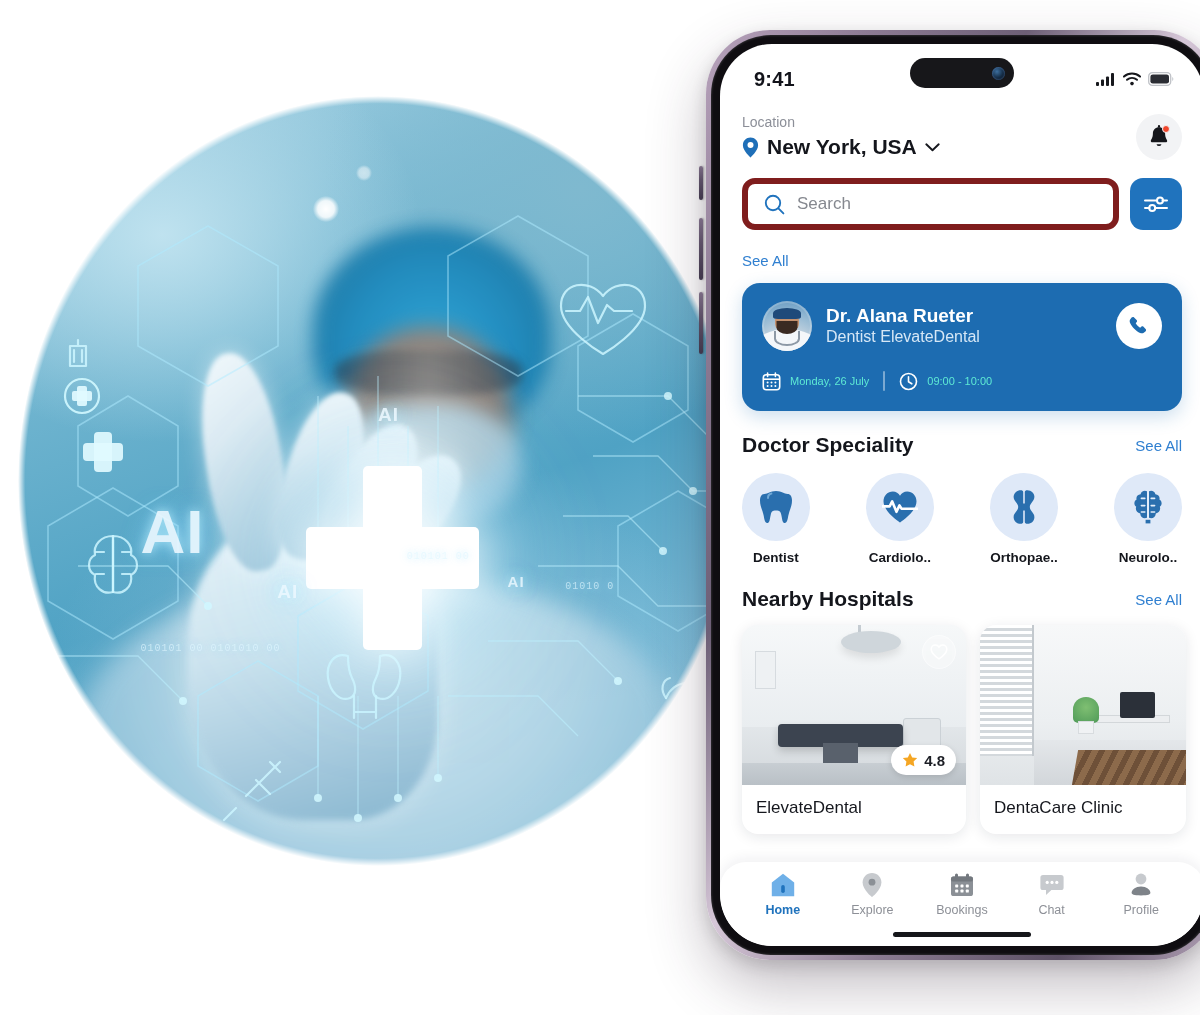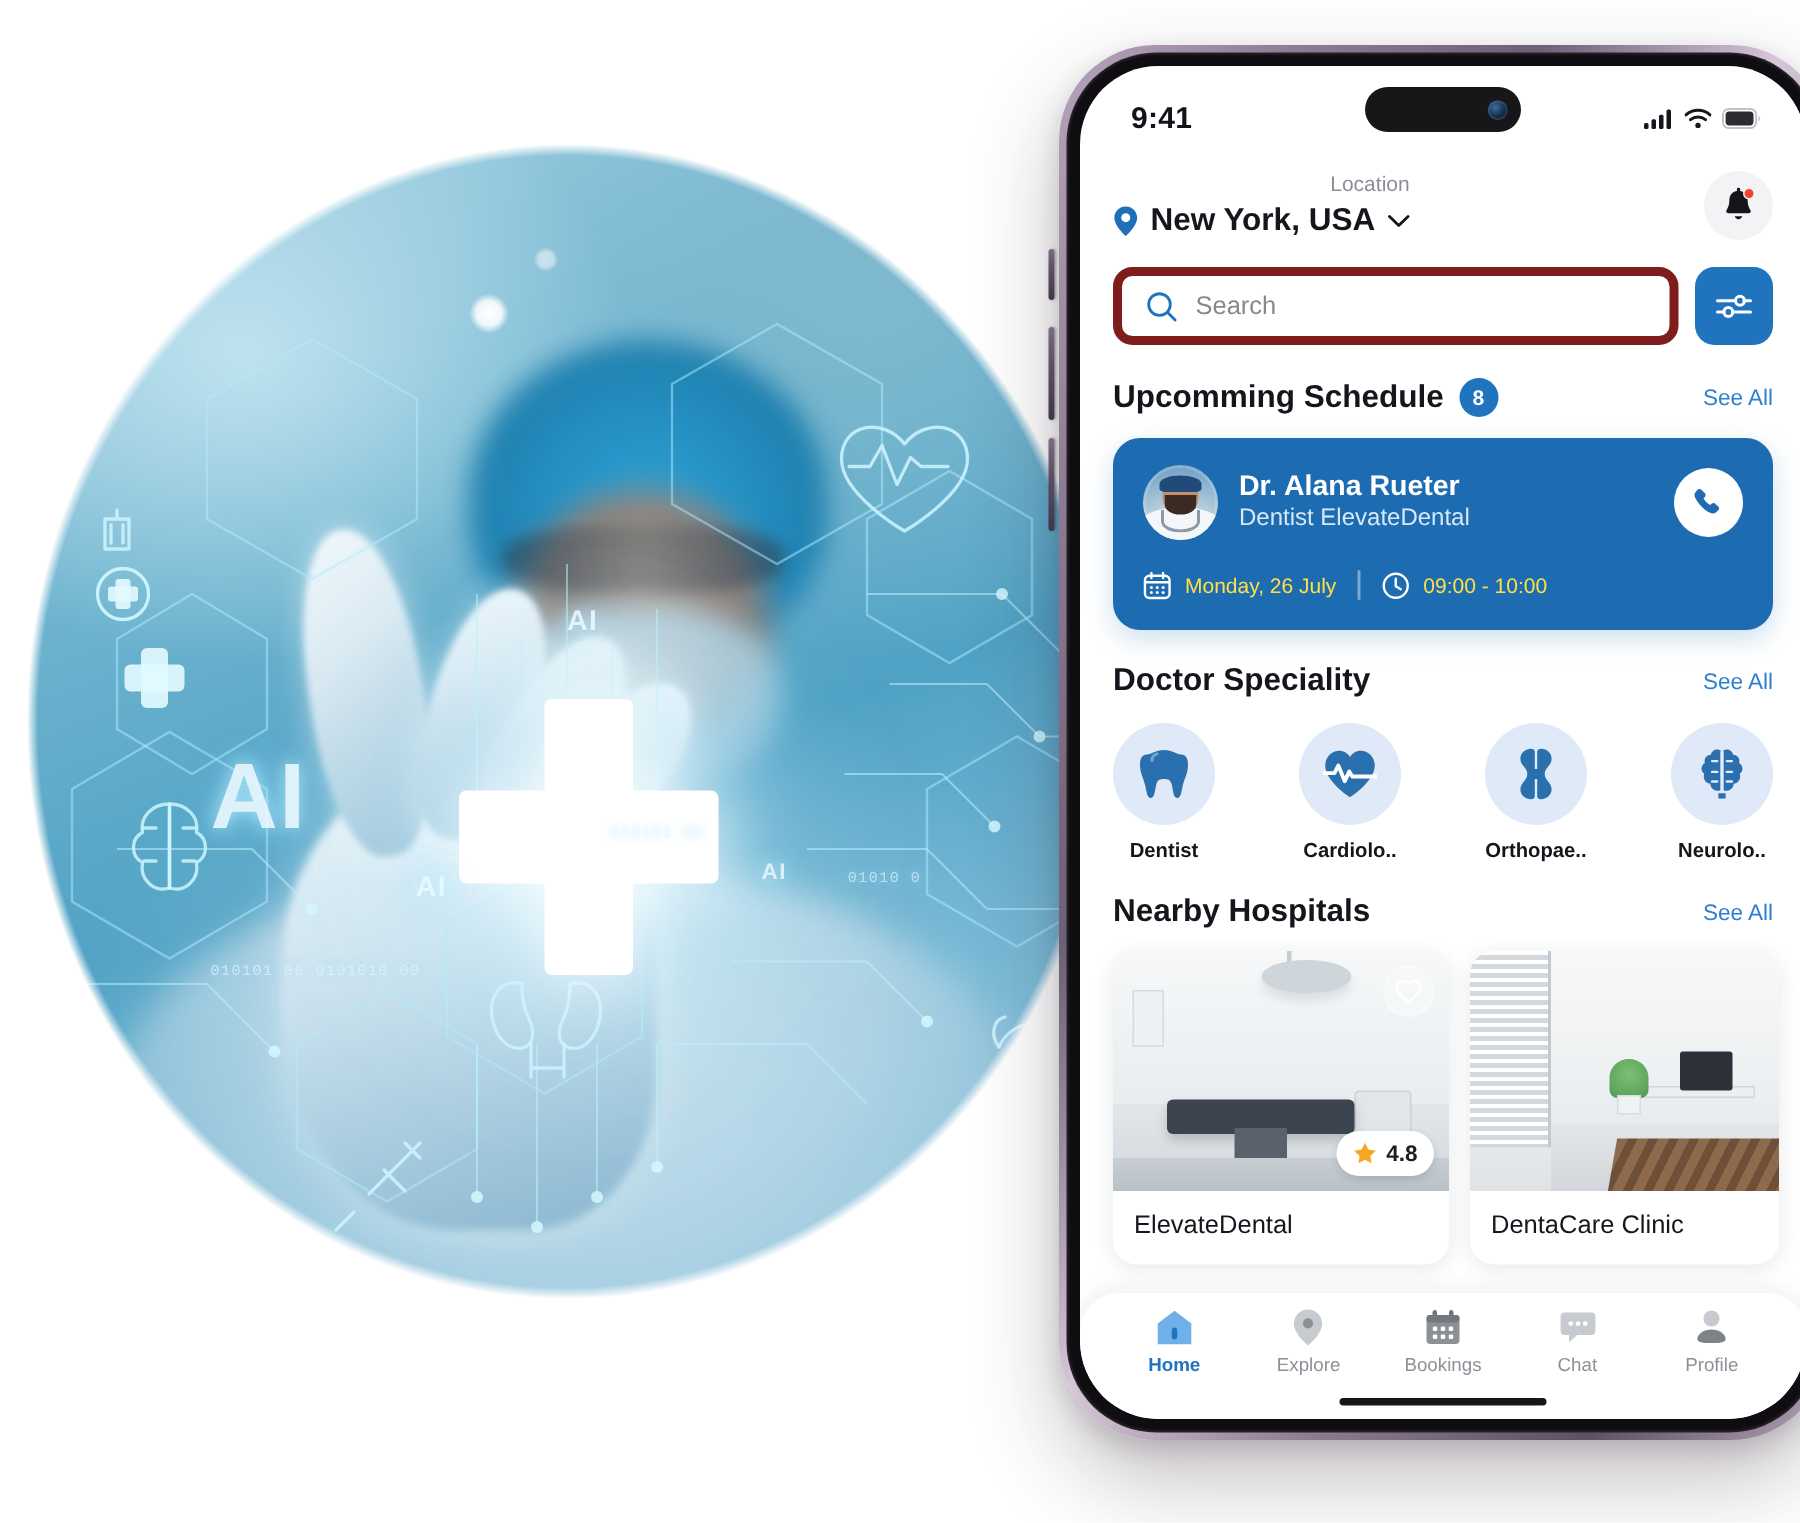--- a/index.html
+++ b/index.html
@@ -151,21 +151,21 @@
     display:flex; align-items:center; justify-content:flex-end; padding-right:9px;
   }
   .lens{
     width:13px; height:13px; border-radius:50%;
     background: radial-gradient(circle at 38% 35%, #3d6f9e 0%, #18324d 48%, #08121f 78%);
     box-shadow: inset 0 0 2px rgba(120,180,255,.7);
   }
 
   
   .content{ padding:0 22px; }
-  .loc-row{ display:flex; align-items:flex-start; justify-content:space-between; margin-top:14px;text-align:right; }
+  .loc-row{ display:flex; align-items:flex-start; justify-content:space-between; margin-top:14px; }
   .loc-label{ font-size:14px; color:#8c8f98; margin-bottom:5px; }
   .loc-city{ display:flex; align-items:center; gap:8px; font-size:21px; font-weight:700; color:#14161c; }
   .bell-btn{
     width:46px; height:46px; border-radius:50%; background:#f2f3f5;
     display:flex; align-items:center; justify-content:center; position:relative; flex:0 0 auto;
   }
   .bell-dot{
     position:absolute; right:12px; top:11px; width:8px; height:8px;
     border-radius:50%; background:#f0452b; border:1.5px solid #f2f3f5;
   }
@@ -203,21 +203,21 @@
   .av-cap { position:absolute; left:50%; top:13%; transform:translateX(-50%); width:56%; height:22%; background:#1f4a7a; border-radius:50% 50% 18% 18%; }
   .av-beard{ position:absolute; left:50%; top:40%; transform:translateX(-50%); width:42%; height:26%; background:#3a2a22; border-radius:0 0 50% 50%; }
   .av-steth{ position:absolute; left:50%; top:60%; transform:translateX(-50%); width:52%; height:30%; border:2.5px solid #8d99a6; border-top:none; border-radius:0 0 50% 50%; }
   .appt-name{ font-size:19px; font-weight:700; color:#ffffff; line-height:1.25; }
   .appt-sub { font-size:16px; color:#d6e7f6; line-height:1.3; }
   .call-btn{
     margin-left:auto; width:46px; height:46px; border-radius:50%; background:#ffffff;
     display:flex; align-items:center; justify-content:center; flex:0 0 auto;
   }
   .appt-meta{ display:flex; align-items:center; gap:14px; margin-top:20px; }
-  .meta{ display:flex; align-items:center; gap:9px; color:#fde047; font-size:14px; font-weight:500; }
+  .meta{ display:flex; align-items:center; gap:9px; color:#5eead4; font-size:11px; font-weight:500; }
   .meta-div{ width:2px; height:20px; background:rgba(255,255,255,.42); border-radius:1px; }
 
   .spec-row{ display:flex; justify-content:space-between; margin-top:16px; }
   .spec{ width:68px; display:flex; flex-direction:column; align-items:center; gap:9px; }
   .spec-ic{
     width:68px; height:68px; border-radius:50%; background:#dfe9f8;
     display:flex; align-items:center; justify-content:center;
   }
   .spec-lb{ font-size:13.5px; font-weight:700; color:#14161c; white-space:nowrap; }
 
@@ -456,24 +456,20 @@
               <svg width="26" height="20" viewBox="0 0 26 20">
                 <path d="M2 6.5 H14 M19.5 6.5 H24" stroke="#ffffff" stroke-width="2" stroke-linecap="round"></path>
                 <circle cx="17" cy="6.5" r="3" stroke="#ffffff" stroke-width="2" fill="none"></circle>
                 <path d="M2 14 H6.5 M12 14 H24" stroke="#ffffff" stroke-width="2" stroke-linecap="round"></path>
                 <circle cx="9.2" cy="14" r="3" stroke="#ffffff" stroke-width="2" fill="none"></circle>
               </svg>
             </div>
           </div>
 
           <div class="sect-head">
-            <div class="sect-title">
-              <span>Upcomming Schedule</span>
-              <span class="count-pill">8</span>
-            </div>
             <span class="see-all">See All</span>
           </div>
 
           <div class="appt-card">
             <div class="appt-top">
               <div class="avatar">
                 <div class="av-coat"></div>
                 <div class="av-head"></div>
                 <div class="av-beard"></div>
                 <div class="av-cap"></div>

